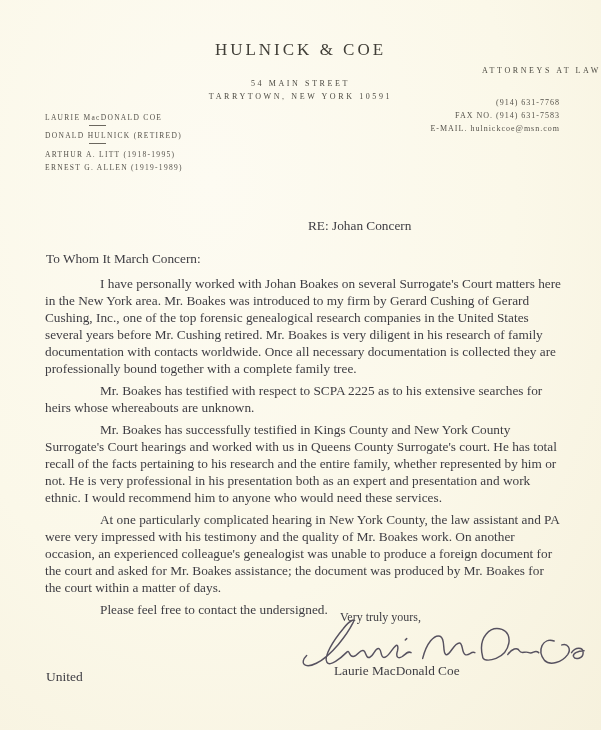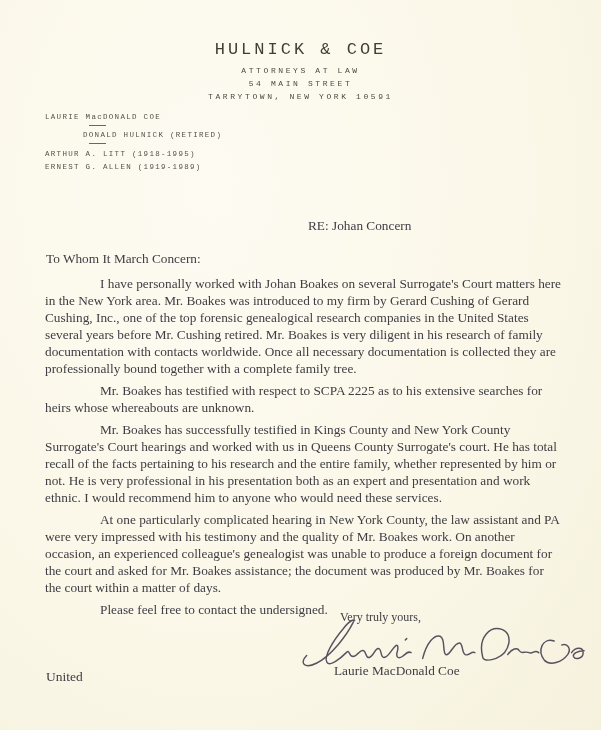--- a/index.html
+++ b/index.html
@@ -6,34 +6,34 @@
   html,body { width:601px; }
   body { font-family:"Liberation Serif", serif; }
 
   .page {
     position:relative; width:601px; height:730px; overflow:hidden;
     background: radial-gradient(ellipse at 35% 25%, #fdfbf2 0%, #fbf8e9 55%, #f6f1dd 100%);
     color:#3e3d43;
   }
 
   
-  .lh-sans { font-family:Liberation Mono, monospace; color:#4c4a42; }
+  .lh-sans { font-family:Liberation Serif, serif; color:#4c4a42; }
   .firm-name {
     position:absolute; top:40px; left:0; width:100%; text-align:center;
     font-size:17px; letter-spacing:3px; color:#403e37; font-weight:500;
   }
   .lh-sub { position:absolute; left:0; width:100%; text-align:center; font-size:8px; letter-spacing:2.6px; }
-  .tagline  { top:66px; }
+  .tagline  { top:66px;text-align:right; }
   .addr1    { top:79px; }
   .addr2    { top:92px; }
 
   .attorneys { position:absolute; left:45px; top:110px; font-size:7.5px; letter-spacing:1.3px; color:#54514a; }
   .attorney  { position:absolute; left:0; white-space:nowrap; }
   .att-1 { top:3px; }
-  .att-2 { top:21px;margin-left:38px; }
+  .att-2 { top:21px; }
   .att-3 { top:40px; }
   .att-4 { top:53px; }
   .att-divider { position:absolute; left:44px; width:17px; border-top:1px solid #6b675e; }
   .div-1 { top:15px; }
   .div-2 { top:33px; }
 
   .contact {
     position:absolute; right:41px; top:96px; text-align:right;
     font-size:8px; letter-spacing:1px; line-height:13px; color:#54514a; white-space:nowrap;
   }
@@ -65,20 +65,25 @@
 
   <div class="attorneys lh-sans">
     <div class="attorney att-1">LAURIE MacDONALD COE</div>
     <div class="att-divider div-1"></div>
     <div class="attorney att-2">DONALD HULNICK (RETIRED)</div>
     <div class="att-divider div-2"></div>
     <div class="attorney att-3">ARTHUR A. LITT (1918-1995)</div>
     <div class="attorney att-4">ERNEST G. ALLEN (1919-1989)</div>
   </div>
 
+  <div class="contact lh-sans">
+    <div>(914) 631-7768</div>
+    <div>FAX NO. (914) 631-7583</div>
+    <div>E-MAIL. hulnickcoe@msn.com</div>
+  </div>
 
   <div class="re-line">RE: Johan Concern</div>
   <div class="salutation">To Whom It March Concern:</div>
 
   <div class="body-copy">
     <p>I have personally worked with Johan Boakes on several Surrogate's Court matters here in the New York area.  Mr. Boakes was introduced to my firm by Gerard Cushing of Gerard Cushing, Inc., one of the top forensic genealogical research companies in the United States several years before Mr. Cushing retired.  Mr. Boakes is very diligent in his research of family documentation with contacts worldwide.  Once all necessary documentation is collected they are professionally bound together with a complete family tree.</p>
     <p>Mr. Boakes has testified with respect to SCPA 2225 as to his extensive searches for heirs whose whereabouts are unknown.</p>
     <p>Mr. Boakes has successfully testified in Kings County and New York County Surrogate's Court hearings and worked with us in Queens County Surrogate's court.  He has total recall of the facts pertaining to his research and the entire family, whether represented by him or not.  He is very professional in his presentation both as an expert and presentation and work ethnic.  I would recommend him to anyone who would need these services.</p>
     <p>At one particularly complicated hearing in New York County, the law assistant and PA were very impressed with his testimony and the quality of Mr. Boakes work.  On another occasion, an experienced colleague's genealogist was unable to produce a foreign document for the court and asked for Mr. Boakes assistance; the document was produced by Mr. Boakes for the court within a matter of days.</p>
     <p>Please feel free to contact the undersigned.</p>

